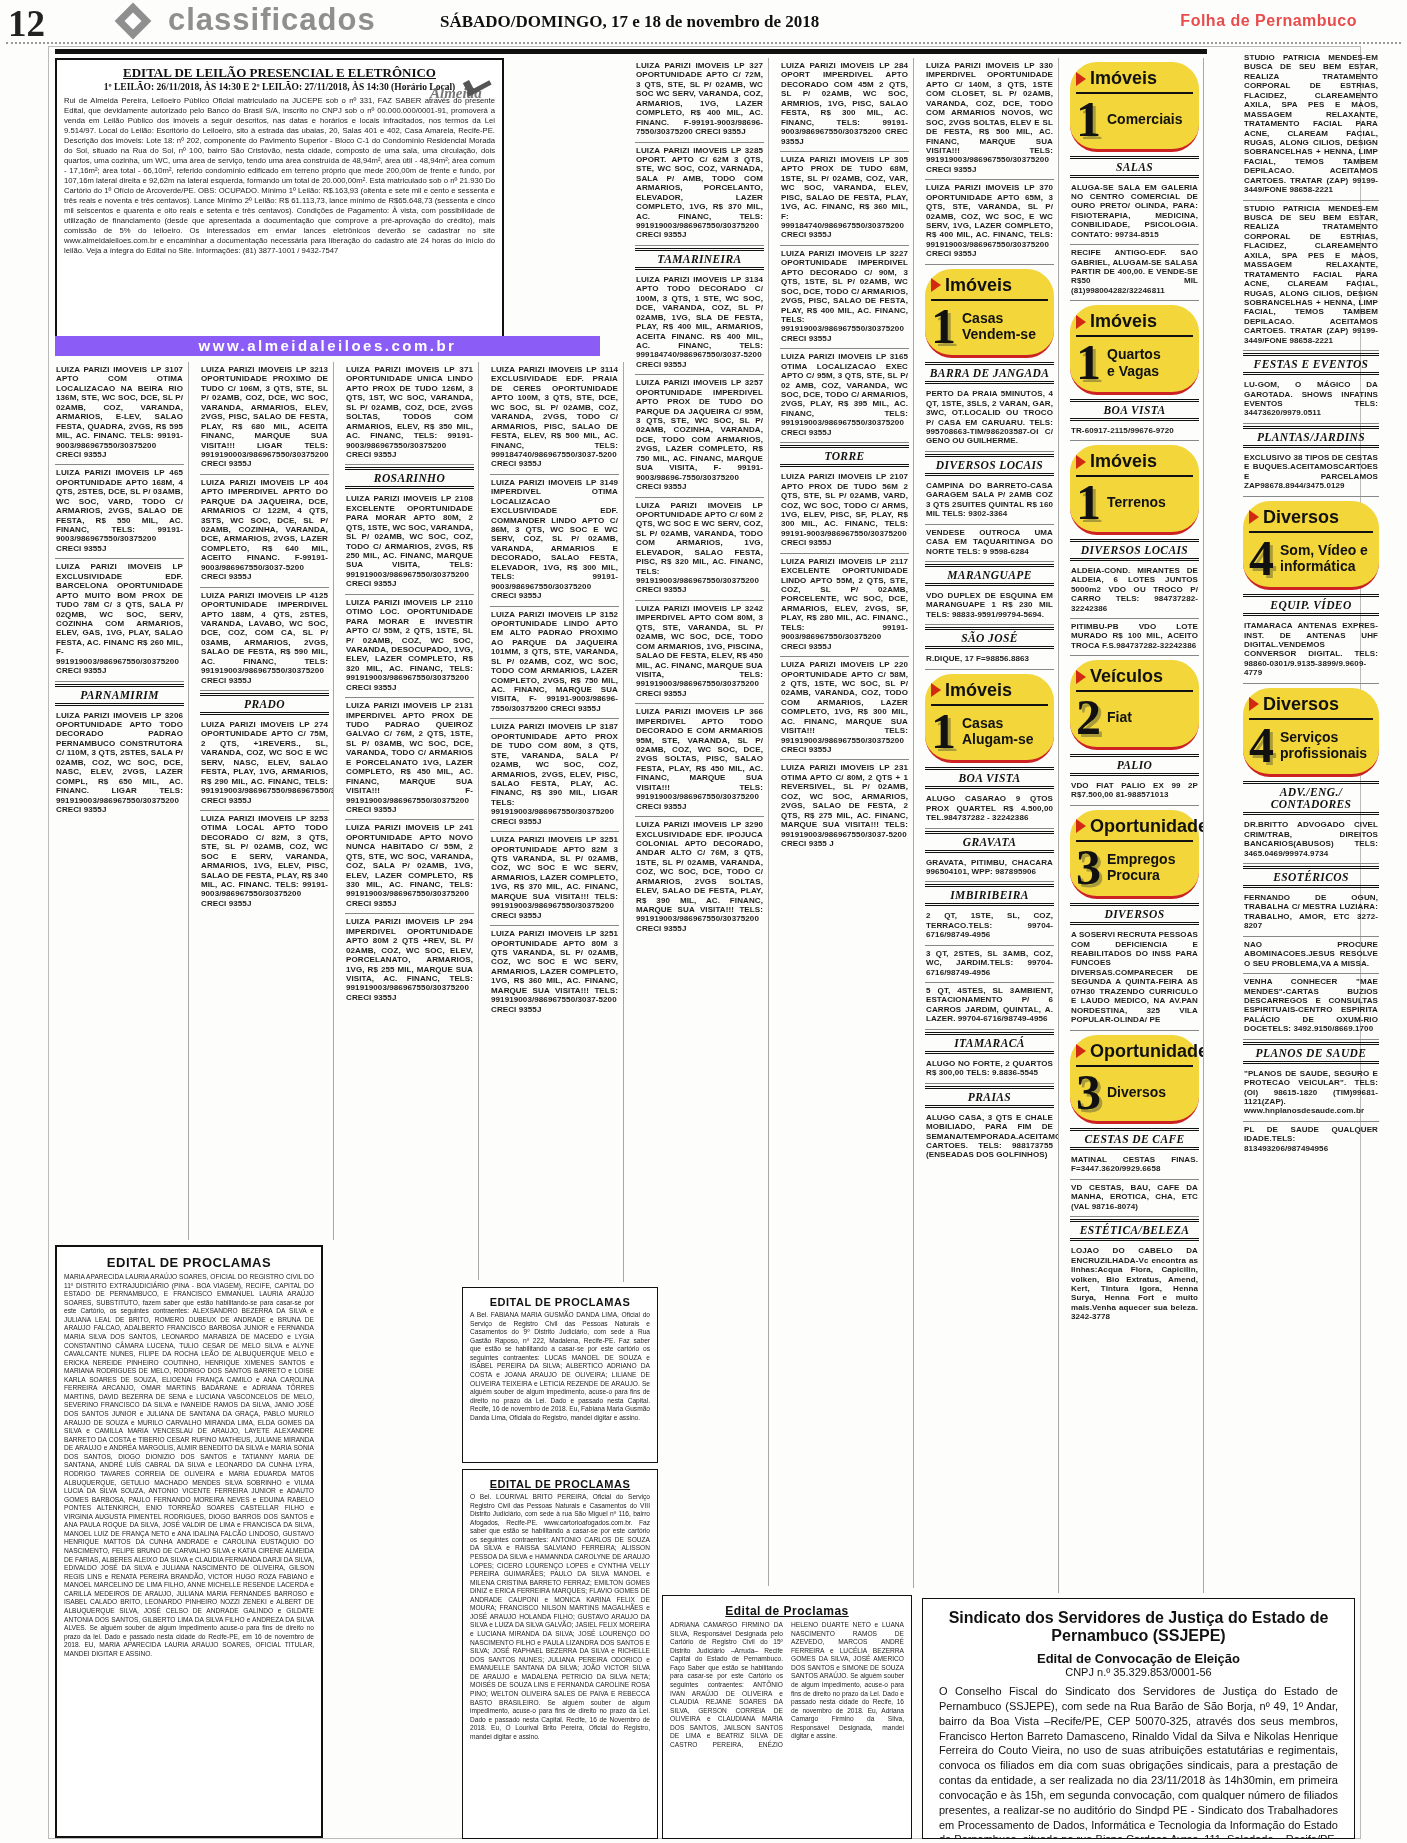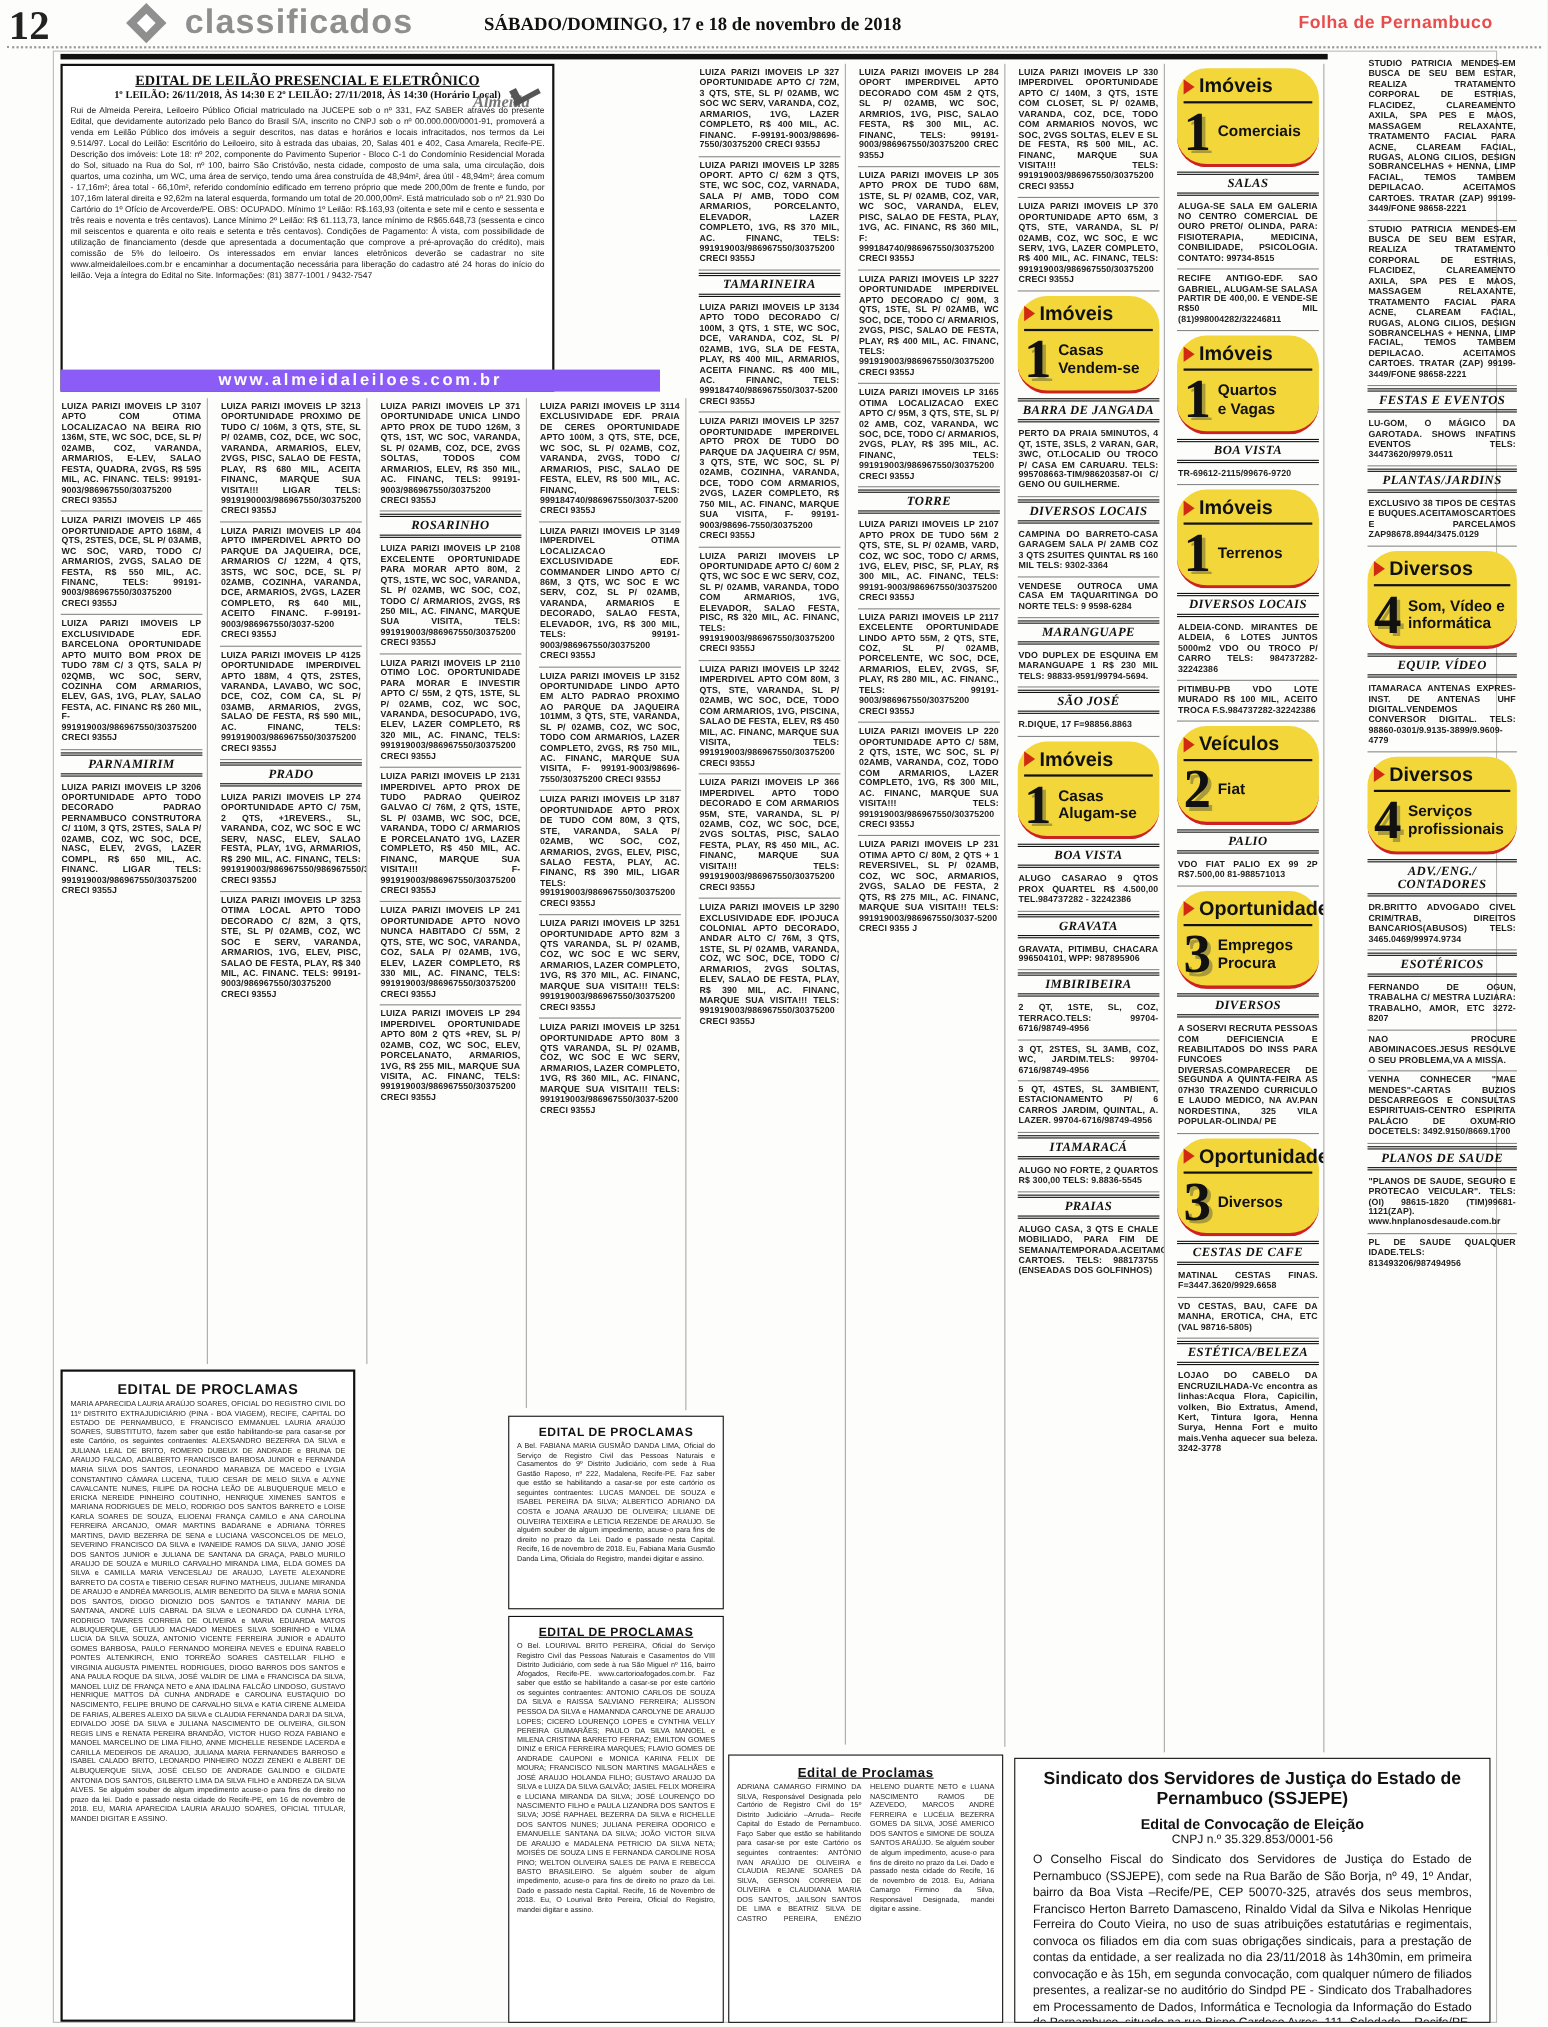--- a/index.html
+++ b/index.html
@@ -202,21 +202,21 @@
             <span class="chev"></span>
             <span class="promo-cat">Imóveis</span>
           </div>
           <div class="promo-bottom">
             <span class="promo-num">1</span>
             <div class="promo-lbl">Quartos
 e Vagas</div>
           </div>
         </div>
         <div class="sechdr">BOA VISTA</div>
-        <div class="ad">TR-69612-2115/99676-9720</div>
+        <div class="ad">TR-60917-2115/99676-9720</div>
         <div class="promo">
           <div class="promo-top">
             <span class="chev"></span>
             <span class="promo-cat">Imóveis</span>
           </div>
           <div class="promo-bottom">
             <span class="promo-num">1</span>
             <div class="promo-lbl">Terrenos</div>
           </div>
         </div>
@@ -253,21 +253,21 @@
             <span class="chev"></span>
             <span class="promo-cat">Oportunidades</span>
           </div>
           <div class="promo-bottom">
             <span class="promo-num">3</span>
             <div class="promo-lbl">Diversos</div>
           </div>
         </div>
         <div class="sechdr">CESTAS DE CAFE</div>
         <div class="ad">MATINAL CESTAS FINAS. F=3447.3620/9929.6658</div>
-        <div class="ad">VD CESTAS, BAU, CAFE DA MANHA, EROTICA, CHA, ETC (VAL 98716-5805)</div>
+        <div class="ad">VD CESTAS, BAU, CAFE DA MANHA, EROTICA, CHA, ETC (VAL 98716-8074)</div>
         <div class="sechdr">ESTÉTICA/BELEZA</div>
         <div class="ad">LOJAO DO CABELO DA ENCRUZILHADA-Vc encontra as linhas:Acqua Flora, Capicilin, volken, Bio Extratus, Amend, Kert, Tintura Igora, Henna Surya, Henna Fort e muito mais.Venha aquecer sua beleza. 3242-3778</div>
       </div>
       <div class="col" style="left: 1215px; top: 50px; width: 140px; height: 1543px; margin-left: 28px;">
         <div class="ad">STUDIO PATRICIA MENDES-EM BUSCA DE SEU BEM ESTAR, REALIZA TRATAMENTO CORPORAL DE ESTRIAS, FLACIDEZ, CLAREAMENTO AXILA, SPA PES E MAOS, MASSAGEM RELAXANTE, TRATAMENTO FACIAL PARA ACNE, CLAREAM FACIAL, RUGAS, ALONG CILIOS, DESIGN SOBRANCELHAS + HENNA, LIMP FACIAL, TEMOS TAMBEM DEPILACAO. ACEITAMOS CARTOES. TRATAR (ZAP) 99199-3449/FONE 98658-2221</div>
         <div class="ad">STUDIO PATRICIA MENDES-EM BUSCA DE SEU BEM ESTAR, REALIZA TRATAMENTO CORPORAL DE ESTRIAS, FLACIDEZ, CLAREAMENTO AXILA, SPA PES E MAOS, MASSAGEM RELAXANTE, TRATAMENTO FACIAL PARA ACNE, CLAREAM FACIAL, RUGAS, ALONG CILIOS, DESIGN SOBRANCELHAS + HENNA, LIMP FACIAL, TEMOS TAMBEM DEPILACAO. ACEITAMOS CARTOES. TRATAR (ZAP) 99199-3449/FONE 98658-2221</div>
         <div class="sechdr">FESTAS E EVENTOS</div>
         <div class="ad">LU-GOM, O MÁGICO DA GAROTADA. SHOWS INFATINS EVENTOS TELS: 34473620/9979.0511</div>
         <div class="sechdr">PLANTAS/JARDINS</div>
         <div class="ad">EXCLUSIVO 38 TIPOS DE CESTAS E BUQUES.ACEITAMOSCARTOES E PARCELAMOS ZAP98678.8944/3475.0129</div>

